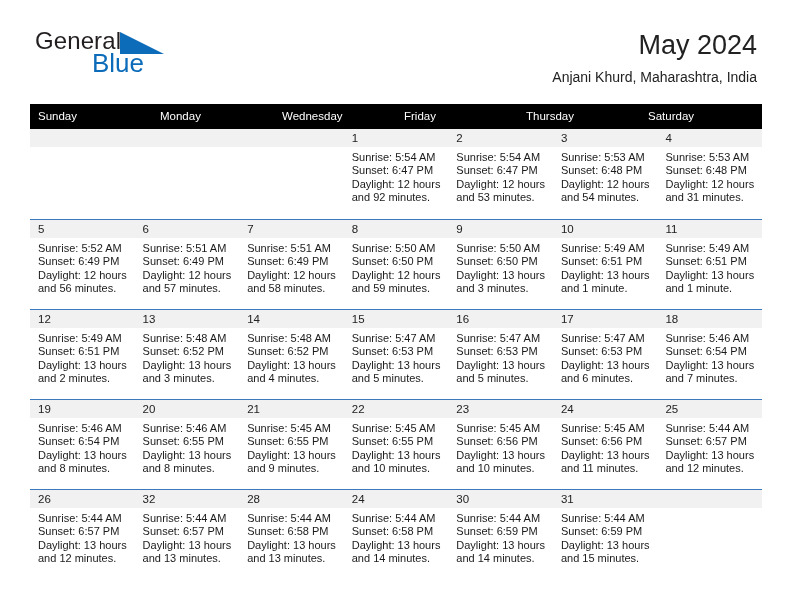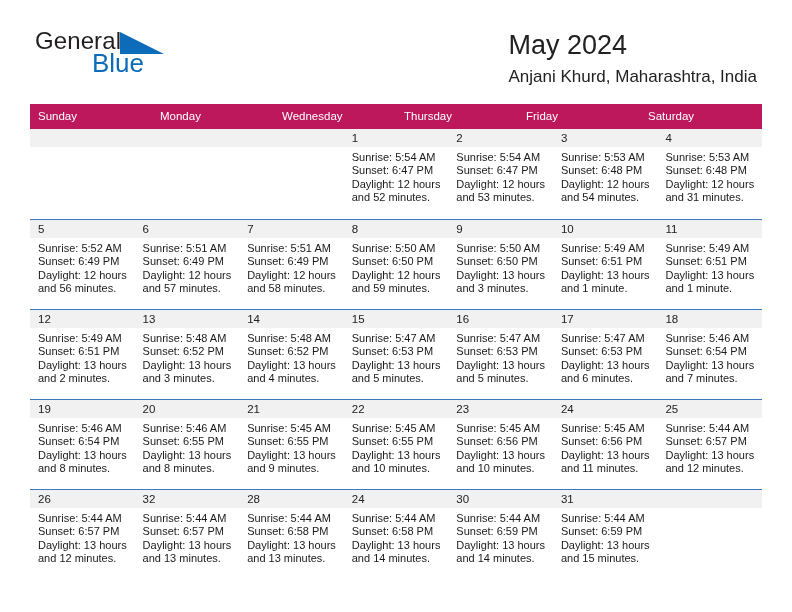--- a/index.html
+++ b/index.html
@@ -60,47 +60,47 @@
     margin-left: 57px;
     font-size: 26px;
     color: #0d6cb9;
     line-height: 26px;
   }
 
   .title-wrap {
     position: absolute;
     right: 0;
     top: 0;
-    text-align: left;
+    text-align: right;
   }
   .cal-title {
     font-size: 27px;
     color: #222222;
     line-height: 34px;
     white-space: nowrap;
   }
   .cal-subtitle {
-    font-size: 17px;
+    font-size: 14px;
     color: #222222;
     line-height: 20px;
     margin-top: 5px;
     white-space: nowrap;
   }
 
   
   .calendar {
     position: absolute;
     left: 30px;
     top: 104px;
     width: 732px;
   }
 
   .dow-row {
     display: flex;
-    background: #be185d;
+    background: #000000;
   }
   .dow-cell {
     flex: 1 1 0;
     min-width: 0;
     color: #ffffff;
     font-size: 11.5px;
     line-height: 14px;
     padding: 5px 0 6px 8px;
     box-sizing: border-box;
     white-space: nowrap;
@@ -163,22 +163,22 @@
     </div>
 
   </div>
 
   <div class="calendar">
 
     <div class="dow-row">
       <div class="dow-cell">Sunday</div>
       <div class="dow-cell">Monday</div>
       <div class="dow-cell">Wednesday</div>
+      <div class="dow-cell">Friday</div>
       <div class="dow-cell">Thursday</div>
-      <div class="dow-cell">Friday</div>
       <div class="dow-cell">Saturday</div>
     </div>
 
     <div class="week-row first">
       <div class="day-cell empty">
           <div class="day-num-band"></div>
           <div class="day-body">
             <div></div>
             <div></div>
             <div></div>
@@ -202,21 +202,21 @@
             <div></div>
             <div></div>
           </div>
         </div>
       <div class="day-cell">
           <div class="day-num-band">1</div>
           <div class="day-body">
             <div>Sunrise: 5:54 AM</div>
             <div>Sunset: 6:47 PM</div>
             <div>Daylight: 12 hours</div>
-            <div>and 52 minutes.</div>
+            <div>and 92 minutes.</div>
           </div>
         </div>
       <div class="day-cell">
           <div class="day-num-band">2</div>
           <div class="day-body">
             <div>Sunrise: 5:54 AM</div>
             <div>Sunset: 6:47 PM</div>
             <div>Daylight: 12 hours</div>
             <div>and 53 minutes.</div>
           </div>

